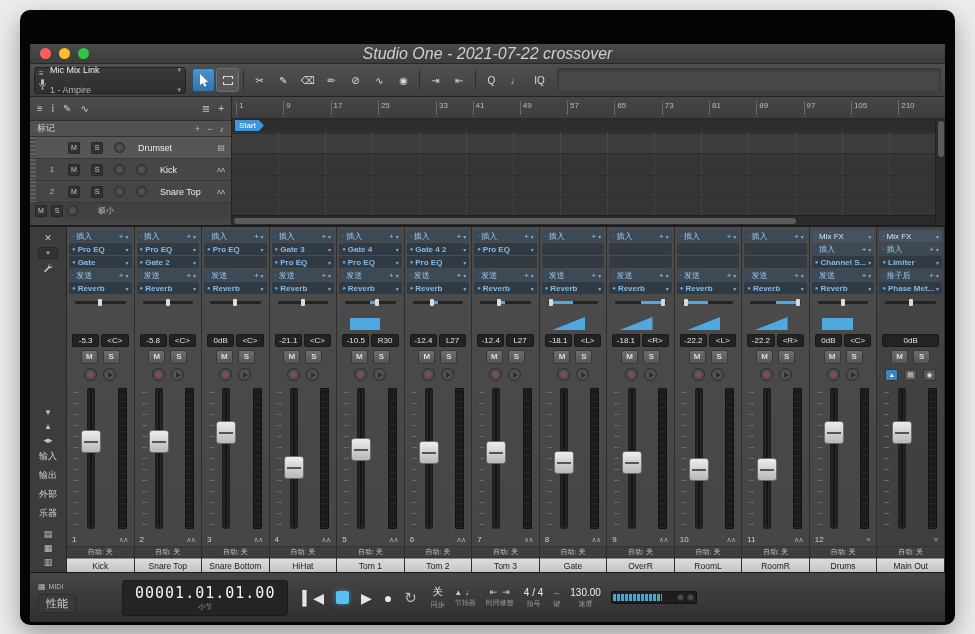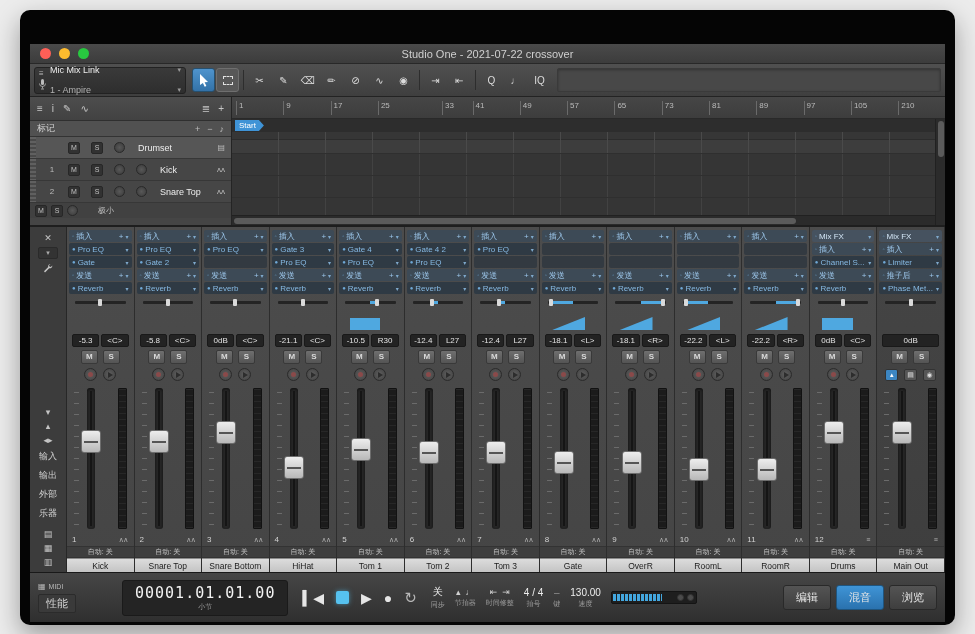--- a/index.html
+++ b/index.html
@@ -4,21 +4,21 @@
 <style>
 *{margin:0;padding:0;box-sizing:border-box;}
 html,body{width:975px;height:634px;background:#ececec;font-family:"Liberation Sans","DejaVu Sans",sans-serif;overflow:hidden;}
 .frame{position:absolute;left:20px;top:10px;width:935px;height:615px;background:#050505;border-radius:10px;box-shadow:0 10px 26px rgba(0,0,0,.35);}
 .app{position:absolute;left:10px;top:34px;width:915px;height:578px;display:flex;flex-direction:column;background:#3a3a3a;overflow:hidden;}
 
 .titlebar{height:20px;flex:none;background:linear-gradient(#4a4a4a,#3c3c3c);border-bottom:1px solid #282828;position:relative;display:flex;align-items:center;justify-content:center;}
 .lights{position:absolute;left:10px;top:4px;display:flex;gap:8px;}
 .light{width:11px;height:11px;border-radius:50%;}
 .light.red{background:#ff5f57;}.light.yellow{background:#febc2e;}.light.green{background:#28c840;}
-.title-text{font-size:11px;color:#cfcfcf;}
+.title-text{font-size:16px;color:#cfcfcf;font-style:italic;}
 
 .toolbar{height:33px;flex:none;background:linear-gradient(#505050,#3f3f3f);border-bottom:1px solid #232323;display:flex;align-items:center;padding:0 4px;gap:6px;}
 .selector{width:152px;height:27px;flex:none;background:linear-gradient(#3a3a3a,#2e2e2e);border:1px solid #222;border-radius:3px;display:flex;align-items:stretch;padding:1px 4px;}
 .sel-icons{display:flex;flex-direction:column;justify-content:center;gap:1px;margin-right:4px;color:#bbb;font-size:8px;}
 .sel-lines{flex:1;display:flex;flex-direction:column;justify-content:center;min-width:0;}
 .sel-line1{font-size:9px;color:#ededed;display:flex;justify-content:space-between;align-items:center;white-space:nowrap;}
 .sel-line2{font-size:9px;color:#b2b2b2;display:flex;justify-content:space-between;align-items:center;white-space:nowrap;margin-top:10px;}
 .caret{font-size:7px;color:#999;}
 .tools{display:flex;align-items:center;gap:1px;flex:none;}
 .tool{width:23px;height:24px;border-radius:3px;display:flex;align-items:center;justify-content:center;color:#dcdcdc;}
@@ -43,21 +43,21 @@
 .trk-num{width:10px;flex:none;font-size:8px;color:#bbb;text-align:center;}
 .msq{width:12px;height:12px;flex:none;border-radius:2px;background:#323232;border:1px solid #272727;color:#c2c2c2;font-size:7px;display:flex;align-items:center;justify-content:center;}
 .rdot,.mdot{width:11px;height:11px;flex:none;border-radius:50%;background:radial-gradient(#585858,#3a3a3a);border:1px solid #292929;}
 .trk-name{flex:1;font-size:9px;color:#ededed;white-space:nowrap;overflow:hidden;padding-left:2px;}
 .trk-icon{flex:none;color:#bcbcbc;font-size:8px;padding-right:2px;}
 .size-row{height:15px;flex:none;display:flex;align-items:center;gap:4px;padding:0 5px;background:#414141;color:#bbb;font-size:8px;}
 .size-label{margin-left:16px;}
 .timeline{flex:1;position:relative;background:#353535;overflow:hidden;}
 .ruler{height:22px;background:linear-gradient(#464646,#3d3d3d);border-bottom:1px solid #292929;position:relative;}
 .rtick{position:absolute;top:4px;height:14px;font-size:8px;color:#bababa;border-left:1px solid #6a6a6a;padding-left:2px;}
-.marker-lane{height:21px;background:#2d2d2d;border-bottom:1px solid #232323;position:relative;}
+.marker-lane{height:15px;background:#2d2d2d;border-bottom:1px solid #232323;position:relative;}
 .start-flag{position:absolute;left:3px;top:1px;height:11px;background:#3f93d6;color:#fff;font-size:8px;line-height:11px;padding:0 8px 0 4px;clip-path:polygon(0 0,calc(100% - 5px) 0,100% 50%,calc(100% - 5px) 100%,0 100%);}
 .lanes{position:absolute;left:0;right:10px;top:35px;bottom:10px;background-image:repeating-linear-gradient(90deg,transparent 0 46px,#424242 46px 47px);}
 .lane{height:22px;border-bottom:1px solid #2f2f2f;}
 .lane.sel{background:rgba(255,255,255,.045);}
 .hscroll{position:absolute;left:0;right:10px;bottom:0;height:10px;background:#2b2b2b;border-top:1px solid #212121;}
 .hthumb{position:absolute;left:2px;top:2px;width:80%;height:6px;background:#5b5b5b;border-radius:3px;}
 .vscroll{position:absolute;right:0;top:22px;bottom:0;width:10px;background:#2b2b2b;border-left:1px solid #212121;}
 .vthumb{position:absolute;top:2px;left:2px;width:6px;height:36px;background:#5b5b5b;border-radius:3px;}
 
 .mixer{flex:1;min-height:0;display:flex;background:#3d3d3d;}
@@ -67,21 +67,21 @@
 .rail-mid{margin-top:auto;display:flex;flex-direction:column;align-items:center;}
 .rail-label{font-size:9px;color:#d0d0d0;margin:3px 0;}
 .rail-bottom{display:flex;flex-direction:column;align-items:center;margin-top:4px;}
 .channels{flex:1;min-width:0;display:flex;}
 .channel{flex:1;min-width:0;border-right:1px solid #2d2d2d;background:linear-gradient(#4c4c4c,#454545);display:flex;flex-direction:column;}
 .channel.main{background:linear-gradient(#454545,#3e3e3e);}
 .ch-rows{flex:none;padding:3px 2px 1px;display:flex;flex-direction:column;gap:1px;}
 .ch-hdr,.ch-slot{height:12px;border-radius:2px;display:flex;align-items:center;gap:2px;padding:0 3px;font-size:8px;white-space:nowrap;overflow:hidden;}
 .ch-hdr{background:#3d4a56;color:#9cc6ea;}
 .ch-hdr.mixfx{background:#46525f;color:#d2e4f4;}
-.ch-slot{background:#2f3a44;color:#86b9e3;}
+.ch-slot{background:#2f3a44;color:#86b9e3;font-weight:bold;}
 .ch-slot.empty{background:#333a41;}
 .row-icon{font-size:6px;color:#6fa8d6;}
 .row-label{flex:1;overflow:hidden;}
 .row-plus{font-size:8px;color:#9cc6ea;}
 .row-caret{font-size:6px;color:#7fa9cc;}
 .ch-pan{height:12px;flex:none;position:relative;margin:1px 8px 0;}
 .pan-track{position:absolute;left:0;right:0;top:5px;height:3px;background:#242424;border-radius:1px;}
 .pan-fill{position:absolute;top:5px;height:3px;background:#4fa8e0;}
 .pan-handle{position:absolute;top:3px;width:4px;height:7px;background:#dadada;border-radius:1px;}
 .ch-mini{height:24px;flex:none;position:relative;margin:1px 6px;}
@@ -280,21 +280,21 @@
           <span class="rdot" data-name="record-arm-button"></span>
           <span class="size-label" data-name="track-height-label">极小</span>
         </div>
       </div>
       <div class="timeline" data-name="timeline">
         <div class="ruler" data-name="timeline-ruler">
             <span class="rtick" data-name="ruler-tick" style="left: 4px;">1</span>
             <span class="rtick" data-name="ruler-tick" style="left: 51.3px;">9</span>
             <span class="rtick" data-name="ruler-tick" style="left: 98.6px;">17</span>
             <span class="rtick" data-name="ruler-tick" style="left: 145.9px;">25</span>
-            <span class="rtick" data-name="ruler-tick" style="left: 210px;">33</span>
+            <span class="rtick" data-name="ruler-tick" style="left: 204px;">33</span>
             <span class="rtick" data-name="ruler-tick" style="left: 240.5px;">41</span>
             <span class="rtick" data-name="ruler-tick" style="left: 287.8px;">49</span>
             <span class="rtick" data-name="ruler-tick" style="left: 335.1px;">57</span>
             <span class="rtick" data-name="ruler-tick" style="left: 382.4px;">65</span>
             <span class="rtick" data-name="ruler-tick" style="left: 429.7px;">73</span>
             <span class="rtick" data-name="ruler-tick" style="left: 477px;">81</span>
             <span class="rtick" data-name="ruler-tick" style="left: 524.3px;">89</span>
             <span class="rtick" data-name="ruler-tick" style="left: 571.6px;">97</span>
             <span class="rtick" data-name="ruler-tick" style="left: 618.9px;">105</span>
             <span class="rtick" data-name="ruler-tick" style="left: 666.2px;">210</span>
@@ -1156,21 +1156,16 @@
       </div>
       <div class="tp-group" data-name="tempo-group">
         <div class="g-top" data-name="tempo-value">130.00</div>
         <div class="g-lbl" data-name="tempo-label">速度</div>
       </div>
       <div class="tp-meter" data-name="output-level-meter">
         <div class="meter-fill" data-name="meter-fill"></div>
         <span class="mdot2 d1" data-name="mono-button"></span>
         <span class="mdot2 d2" data-name="dim-button"></span>
       </div>
-      <div class="tp-pages" data-name="page-buttons">
-          <div class="page-btn" data-name="edit-page-button">编辑</div>
-          <div class="page-btn active" data-name="mix-page-button">混音</div>
-          <div class="page-btn" data-name="browse-page-button">浏览</div>
-        </div>
     </div>
 
   </div>
 </div>
 
 </body></html>

